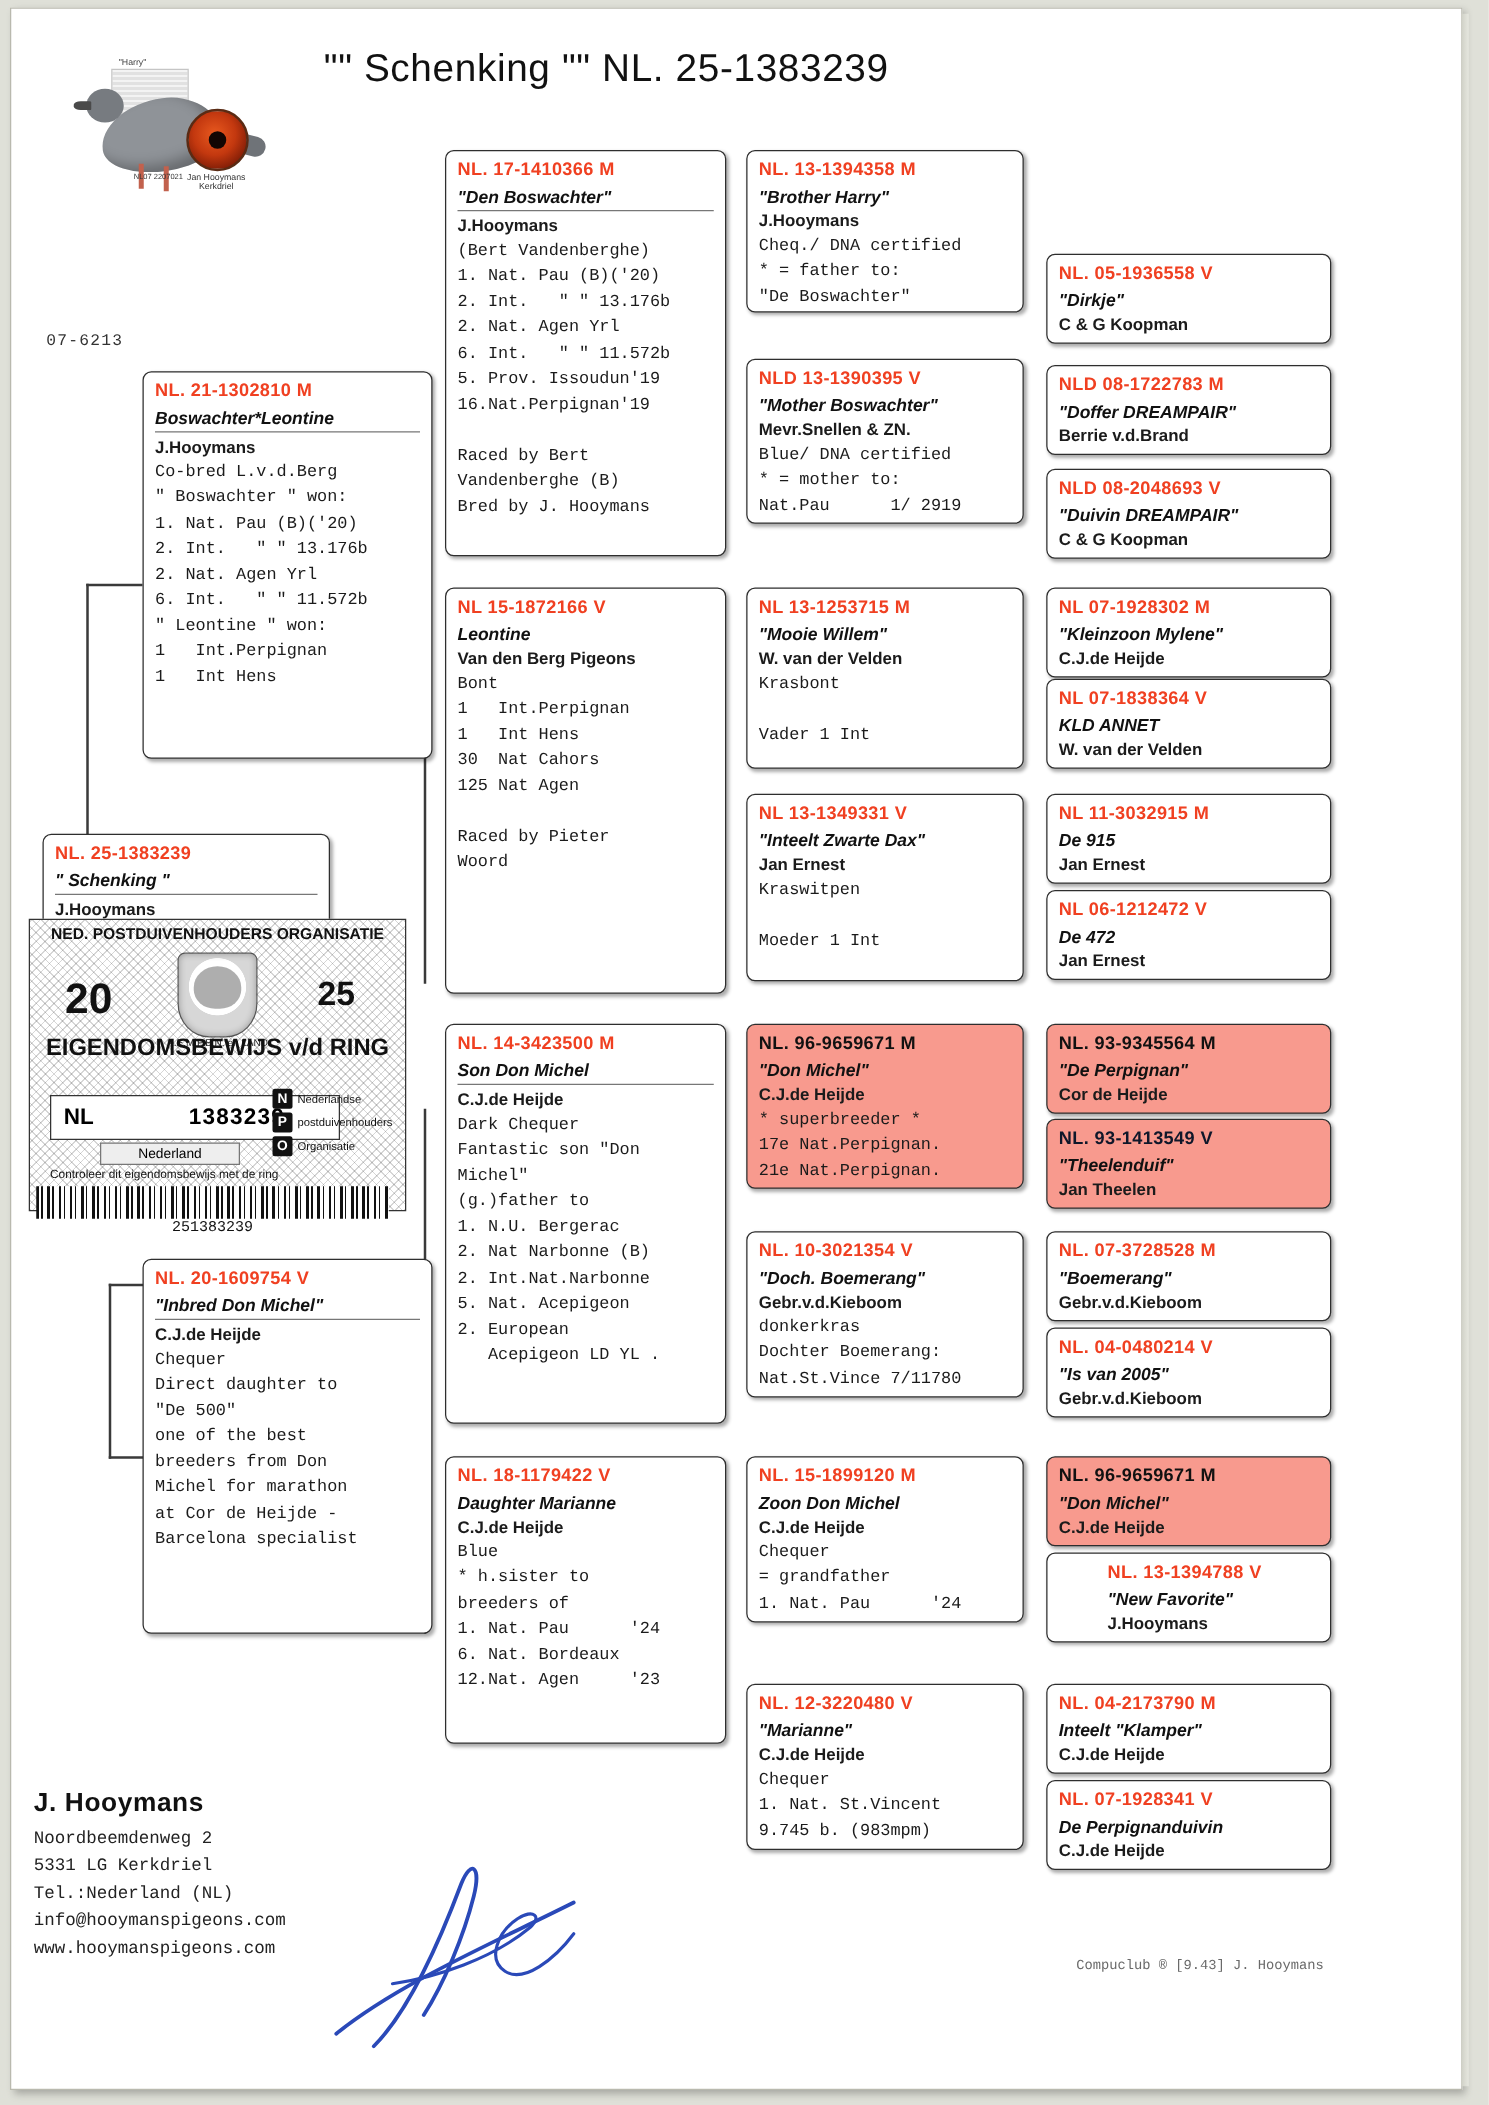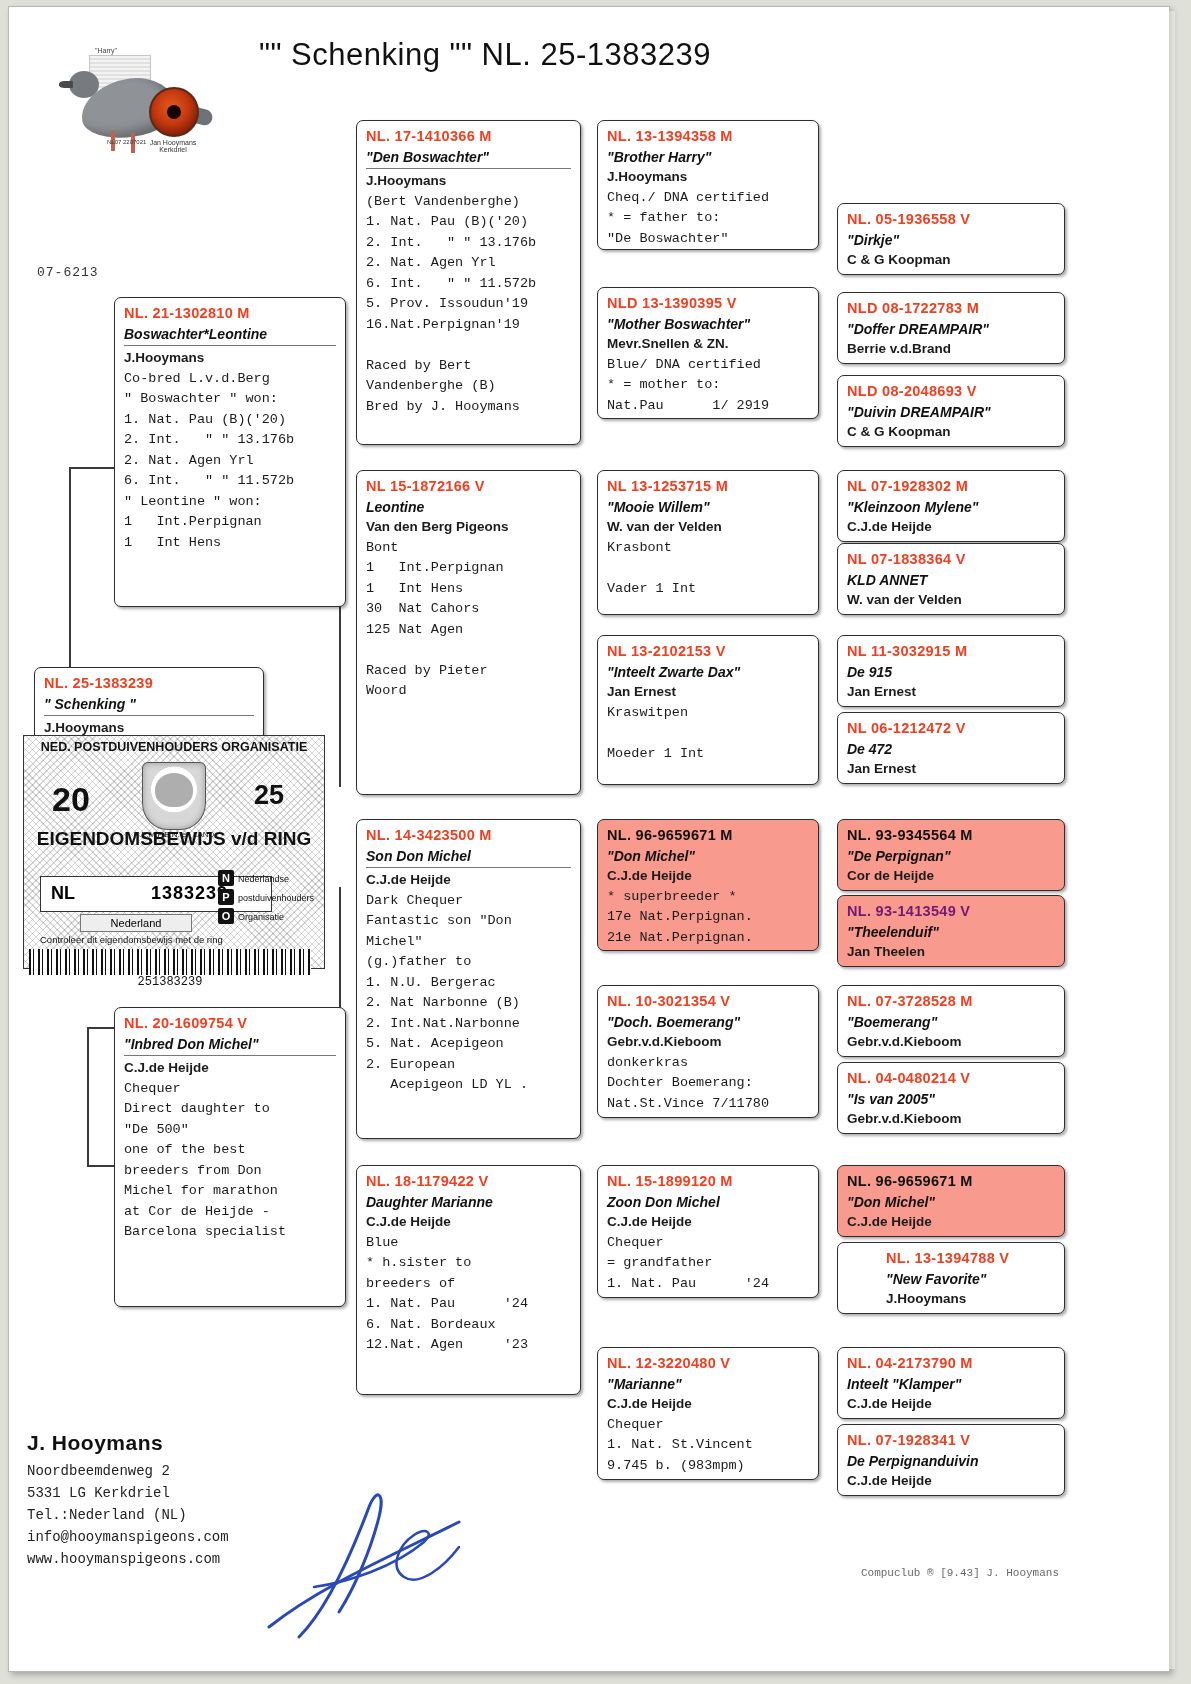--- a/index.html
+++ b/index.html
@@ -306,21 +306,21 @@
   <div class="card" style="left:588px;top:463px;width:222px;height:145px;">
     <div class="ring">NL  13-1253715 M</div>
     <div class="name">"Mooie Willem"</div>
     <div class="bold">W. van der Velden</div>
     <div class="line">Krasbont</div>
     <div class="line">&nbsp;</div>
     <div class="line">Vader 1 Int</div>
   </div>
 
   <div class="card" style="left:588px;top:628px;width:222px;height:150px;">
-    <div class="ring">NL  13-2102153 V</div>
+    <div class="ring">NL  13-1349331 V</div>
     <div class="name">"Inteelt Zwarte Dax"</div>
     <div class="bold">Jan Ernest</div>
     <div class="line">Kraswitpen</div>
     <div class="line">&nbsp;</div>
     <div class="line">Moeder 1 Int</div>
   </div>
 
   <div class="card pink" style="left:588px;top:812px;width:222px;height:132px;">
     <div class="ring" style="color:#111">NL. 96-9659671 M</div>
     <div class="name">"Don Michel"</div>
@@ -391,21 +391,21 @@
     <div class="ring">NL  06-1212472 V</div>
     <div class="name">De 472</div>
     <div class="bold">Jan Ernest</div>
   </div>
   <div class="card pink" style="left:828px;top:812px;width:228px;height:72px;">
     <div class="ring" style="color:#111">NL. 93-9345564 M</div>
     <div class="name">"De Perpignan"</div>
     <div class="bold">Cor de Heijde</div>
   </div>
   <div class="card pink" style="left:828px;top:888px;width:228px;height:72px;">
-    <div class="ring" style="color:#701a75">NL. 93-1413549 V</div>
+    <div class="ring" style="color:#0f172a">NL. 93-1413549 V</div>
     <div class="name">"Theelenduif"</div>
     <div class="bold">Jan Theelen</div>
   </div>
   <div class="card" style="left:828px;top:978px;width:228px;height:72px;">
     <div class="ring">NL. 07-3728528 M</div>
     <div class="name">"Boemerang"</div>
     <div class="bold">Gebr.v.d.Kieboom</div>
   </div>
   <div class="card" style="left:828px;top:1055px;width:228px;height:72px;">
     <div class="ring">NL. 04-0480214 V</div>

